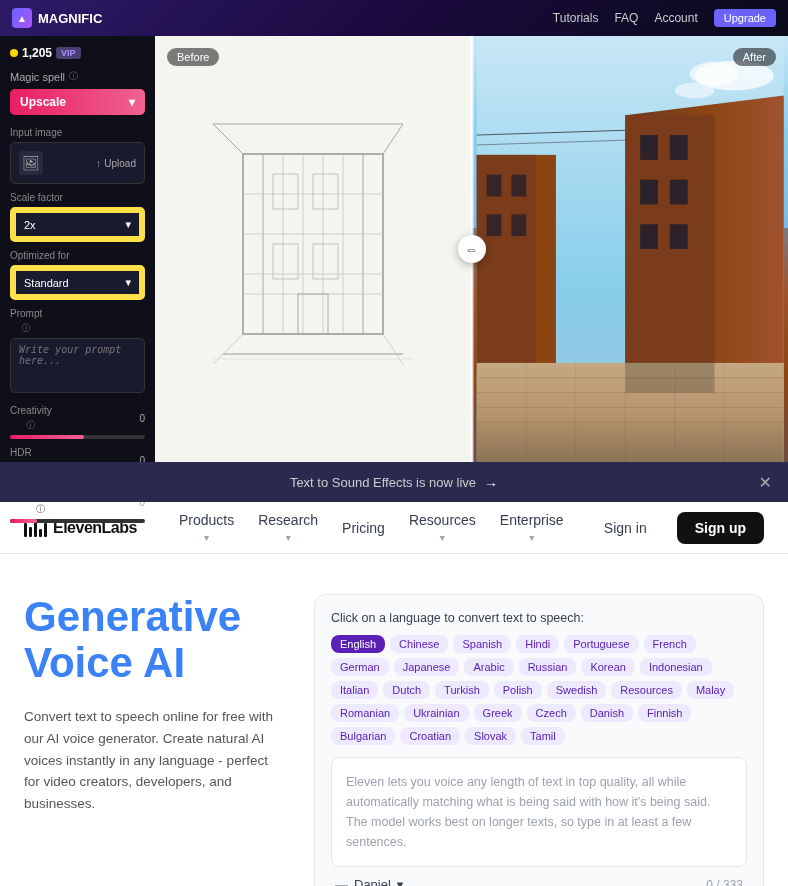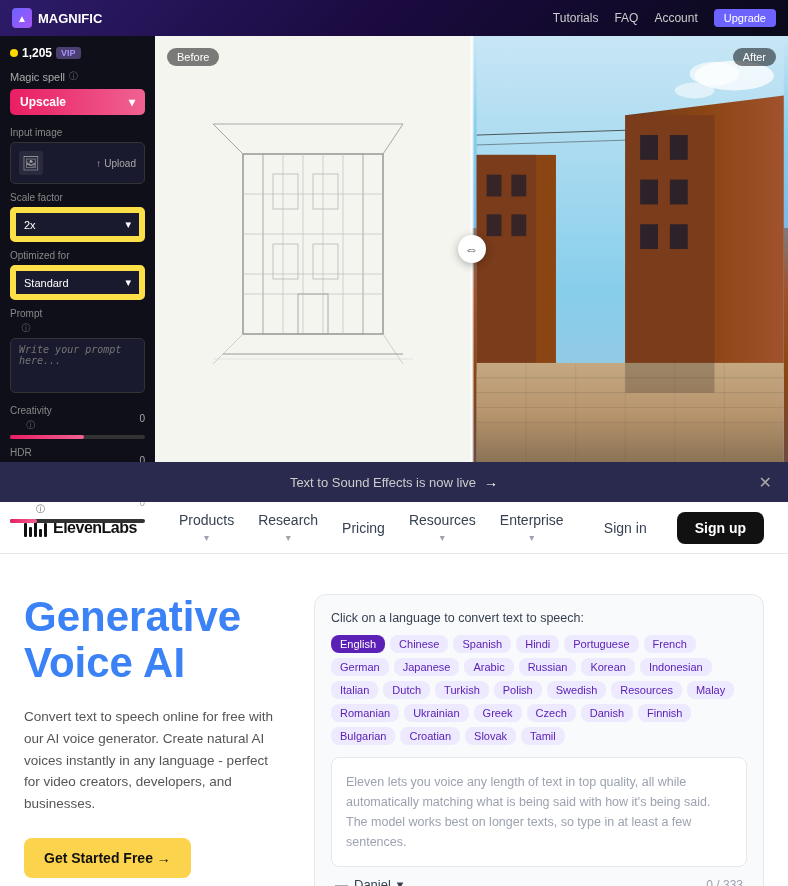--- a/index.html
+++ b/index.html
@@ -820,21 +820,20 @@
       <span class="el-signin-btn">Sign in</span>
       <button class="el-signup-btn">Sign up</button>
     </div>
   </nav>
 
   <div class="el-hero">
 
     <div class="el-hero-left">
       <h1 class="el-hero-title">Generative Voice AI</h1>
       <p class="el-hero-desc">Convert text to speech online for free with our AI voice generator. Create natural AI voices instantly in any language - perfect for video creators, developers, and businesses.</p>
-      <button class="el-cta-btn">Get Started Free →</button>
     </div>
 
     <div class="el-hero-right">
       <p class="lang-prompt">Click on a language to convert text to speech:</p>
       <div class="lang-tags" id="lang-tags-container">
 
       <span class="lang-tag active">English</span>
           <span class="lang-tag">Chinese</span>
           <span class="lang-tag">Spanish</span>
           <span class="lang-tag">Hindi</span>

